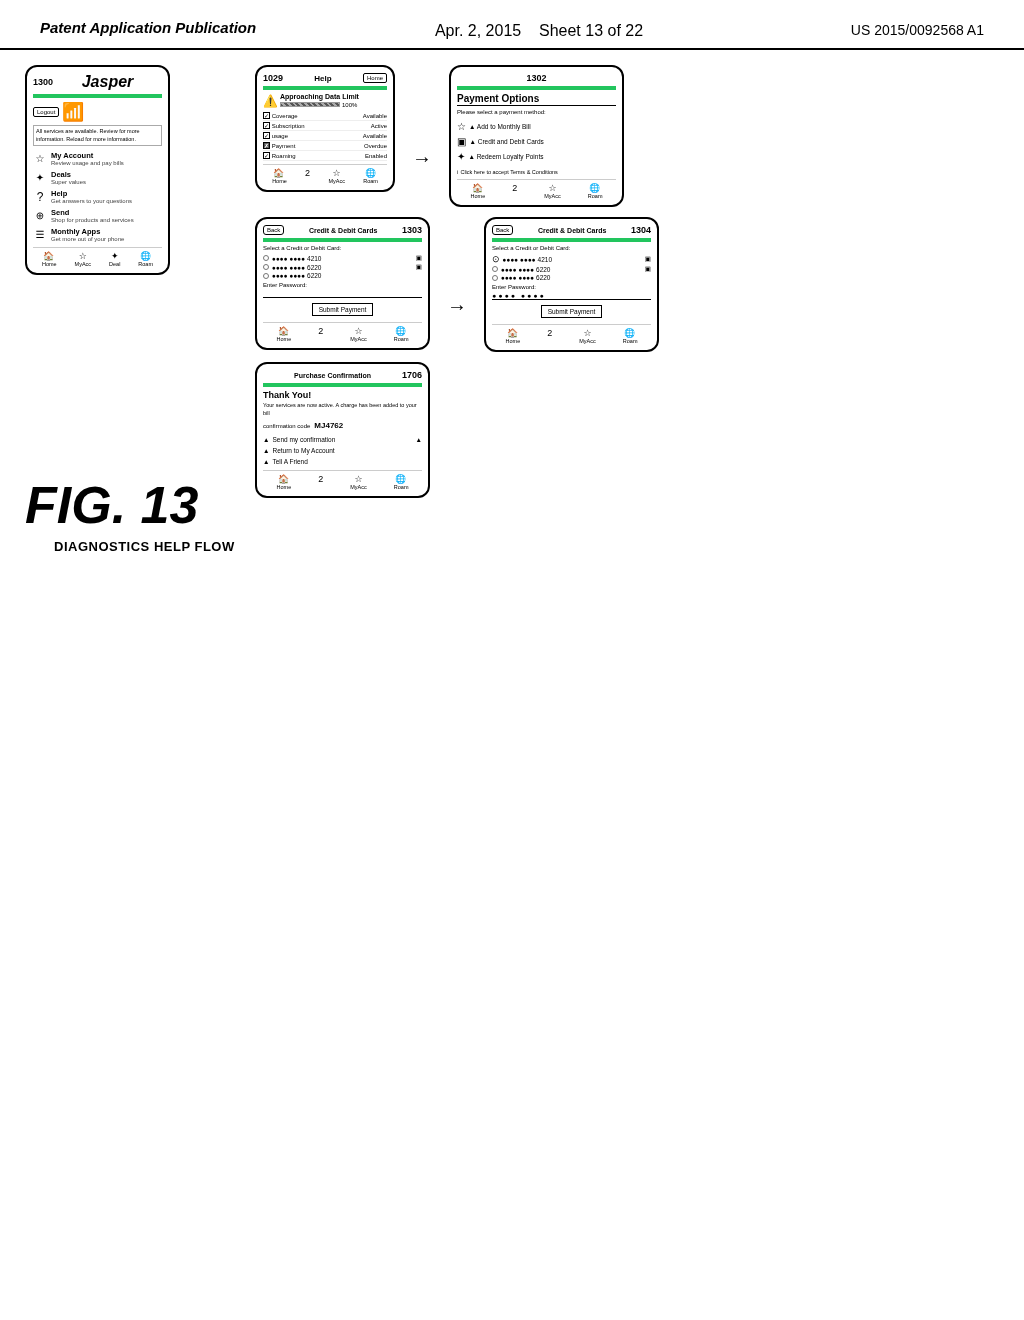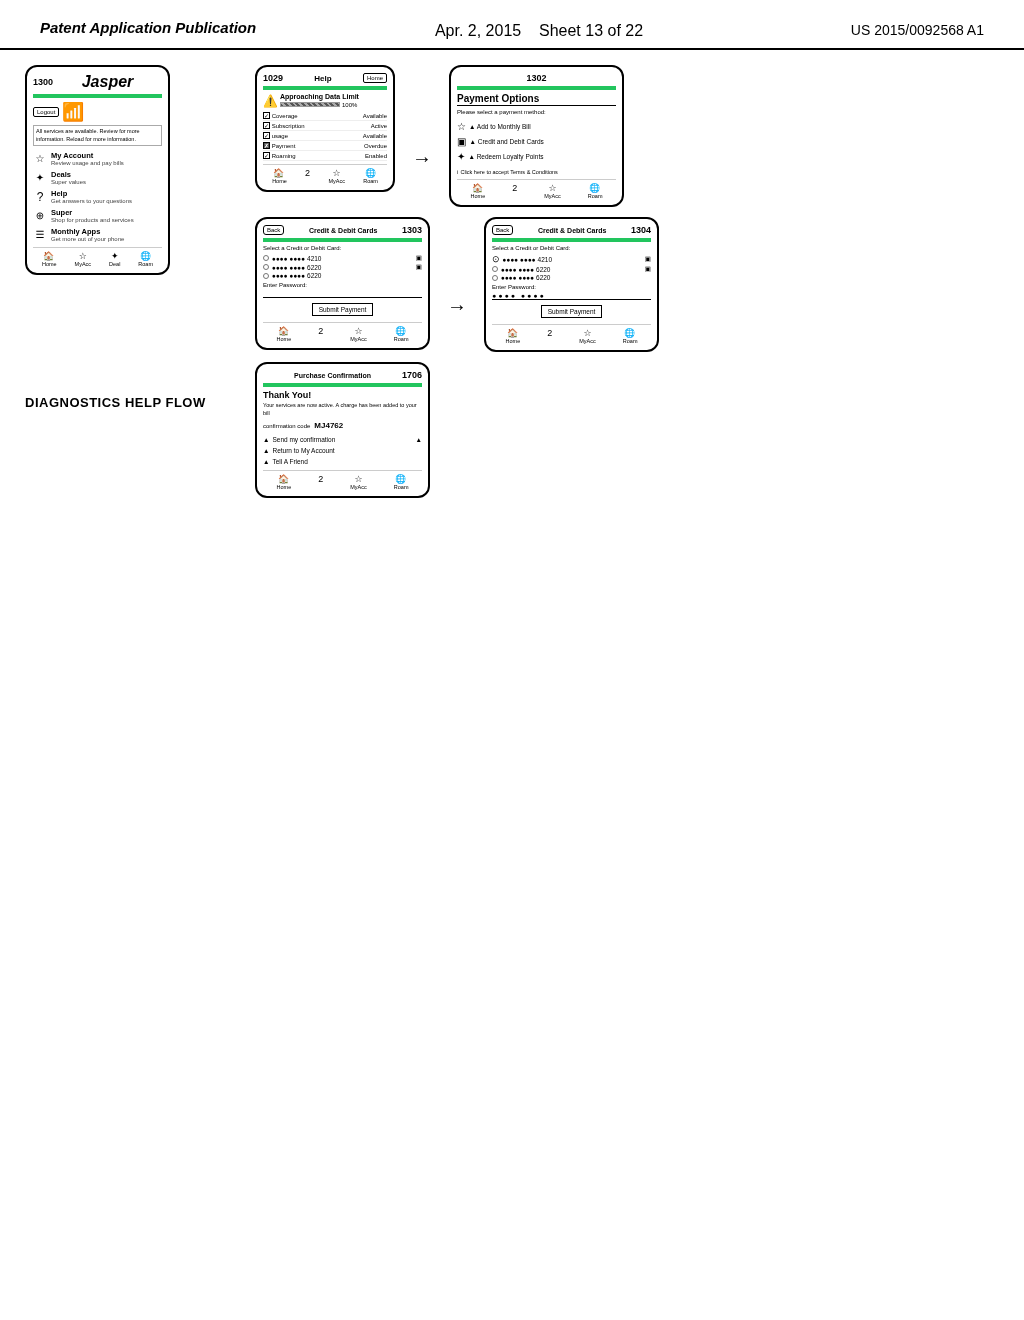--- a/index.html
+++ b/index.html
@@ -44,20 +44,21 @@
       font-weight: 900;
       font-style: italic;
       margin-bottom: 4px;
       margin-top: 80px;
     }
     .fig-caption {
       font-size: 13px;
       font-weight: bold;
       letter-spacing: 0.5px;
       margin-bottom: 20px;
+      margin-left: 29px;
     }
 
     
     .phone-mockup {
       border: 2px solid #000;
       border-radius: 12px;
       padding: 6px;
       width: 130px;
       font-size: 7px;
       position: relative;
@@ -228,21 +229,21 @@
       <div class="menu-item">
         <span class="menu-icon" style="font-size:12px;">?</span>
         <div>
           <div class="menu-title">Help</div>
           <div class="menu-sub">Get answers to your questions</div>
         </div>
       </div>
       <div class="menu-item">
         <span class="menu-icon">⊕</span>
         <div>
-          <div class="menu-title">Super</div>
+          <div class="menu-title">Send</div>
           <div class="menu-sub">Shop for products and services</div>
         </div>
       </div>
       <div class="menu-item">
         <span class="menu-icon">☰</span>
         <div>
           <div class="menu-title">Monthly Apps</div>
           <div class="menu-sub">Get more out of your phone</div>
         </div>
       </div>
@@ -261,20 +262,21 @@
             <div>Deal</div>
           </div>
         <div class="nav-icon">
             <span>🌐</span>
             <div>Roam</div>
           </div>
       </div>
     </div>
 
     <div style="margin-top: 120px;">
+      <div class="fig-label">FIG. 13</div>
       <div class="fig-caption">DIAGNOSTICS HELP FLOW</div>
     </div>
   </div>
 
   <div style="flex:1; display:flex; flex-direction:column; gap:10px;">
 
     <div style="display:flex; gap:15px; align-items:flex-start;">
 
       <div class="phone-mockup" style="width:140px;">
         <div class="phone-header-bar">

